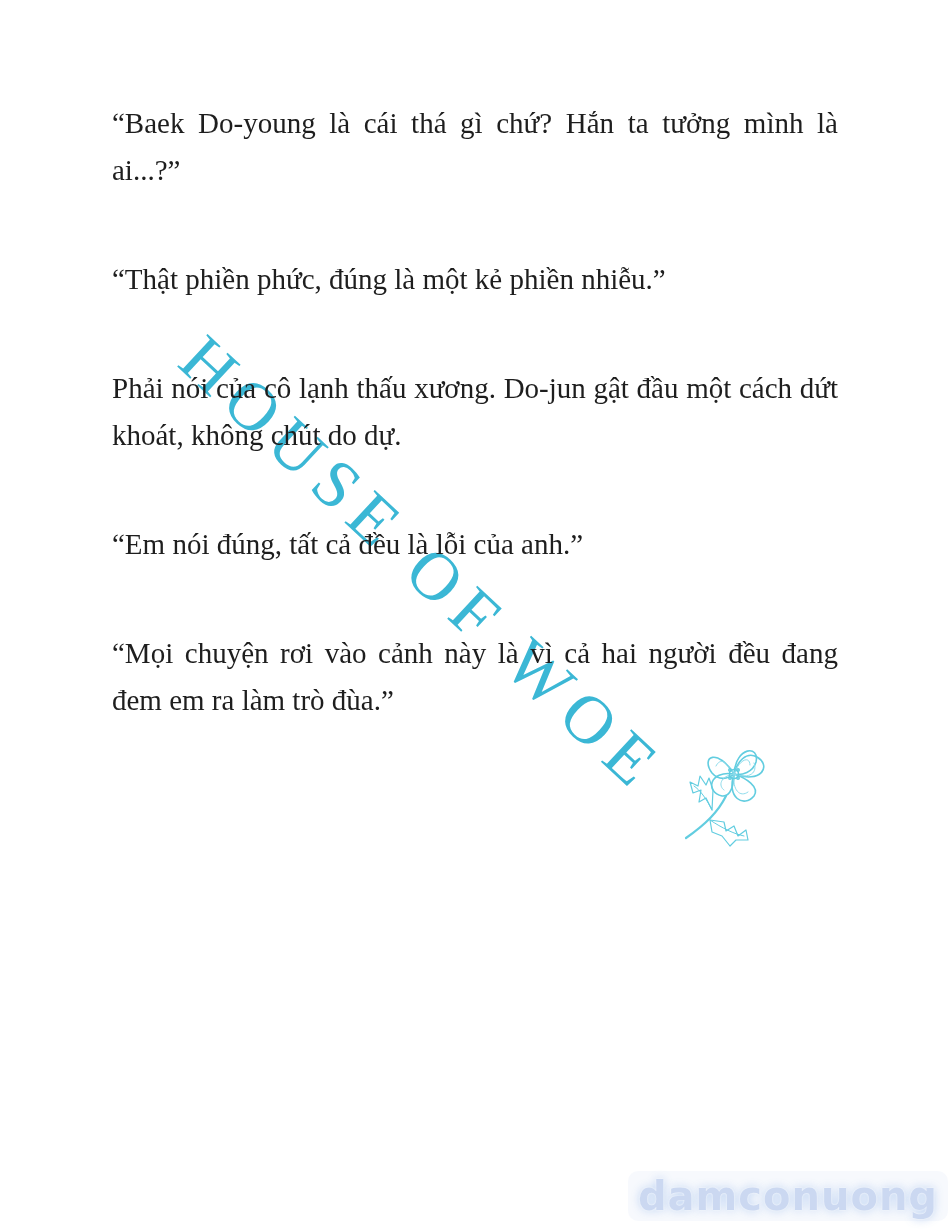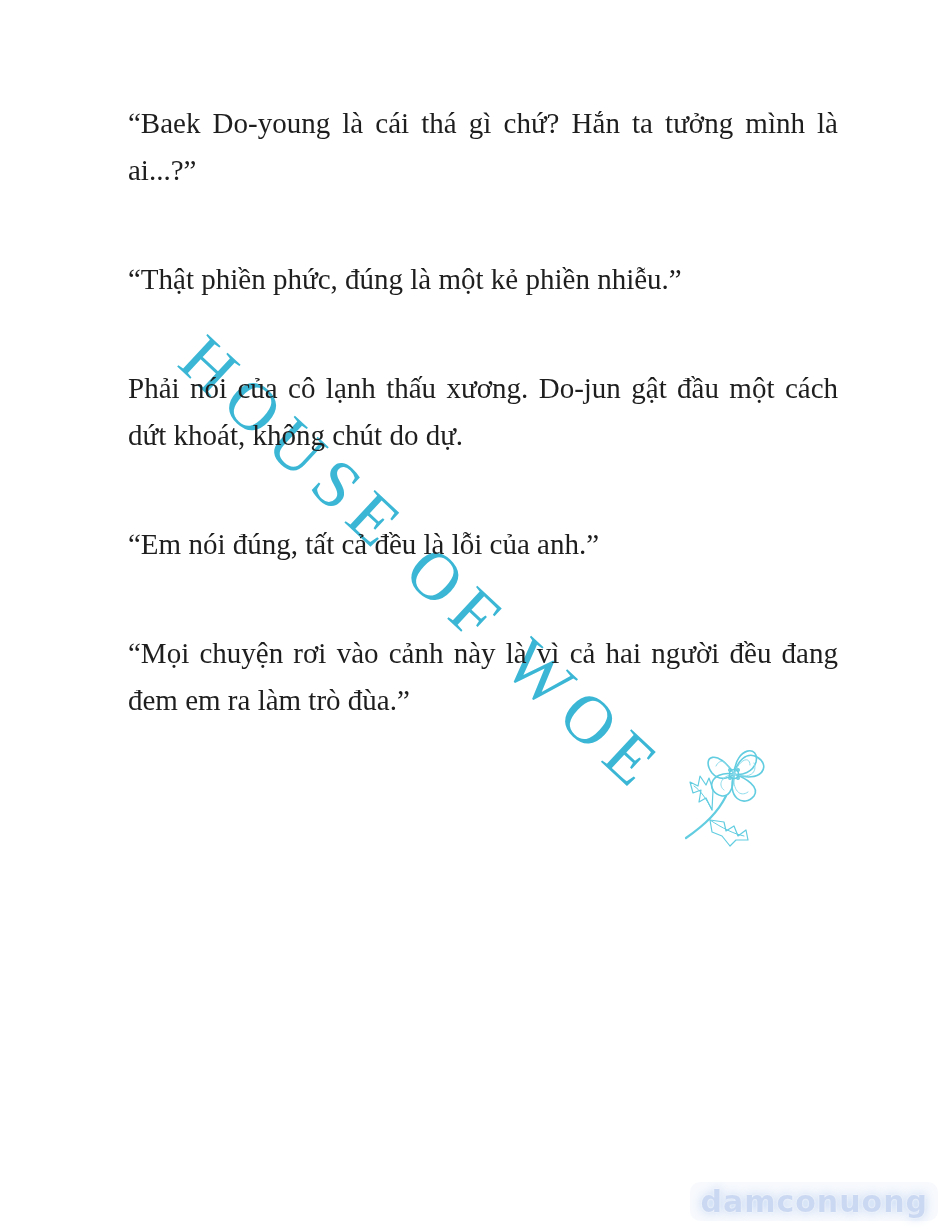--- a/index.html
+++ b/index.html
@@ -47,32 +47,32 @@
   .content {
     position: relative;
     z-index: 2;
     padding: 100px 112px 0 112px;
     font-size: 29px;
     line-height: 47px;
     color: #1e1e1e;
     text-align: justify;
   }
   .content p {
-    margin: 0 0 62px 16px;
+    margin: 0 0 62px 0;
   }
 
   
   .site-wm {
     position: absolute;
-    right: 12px;
+    right: 2px;
     bottom: 8px;
     z-index: 3;
     font-family: "DejaVu Sans", "Liberation Sans", sans-serif;
     font-weight: bold;
-    font-size: 30px;
+    font-size: 40px;
     letter-spacing: 1px;
     color: #cbd8f1;
     background: rgba(210, 224, 246, 0.18);
     border-radius: 10px;
     padding: 2px 10px;
     text-shadow: 0 0 2px #ffffff, 0 0 10px rgba(176, 202, 240, 0.85);
     user-select: none;
   }
 </style>
 </head>

